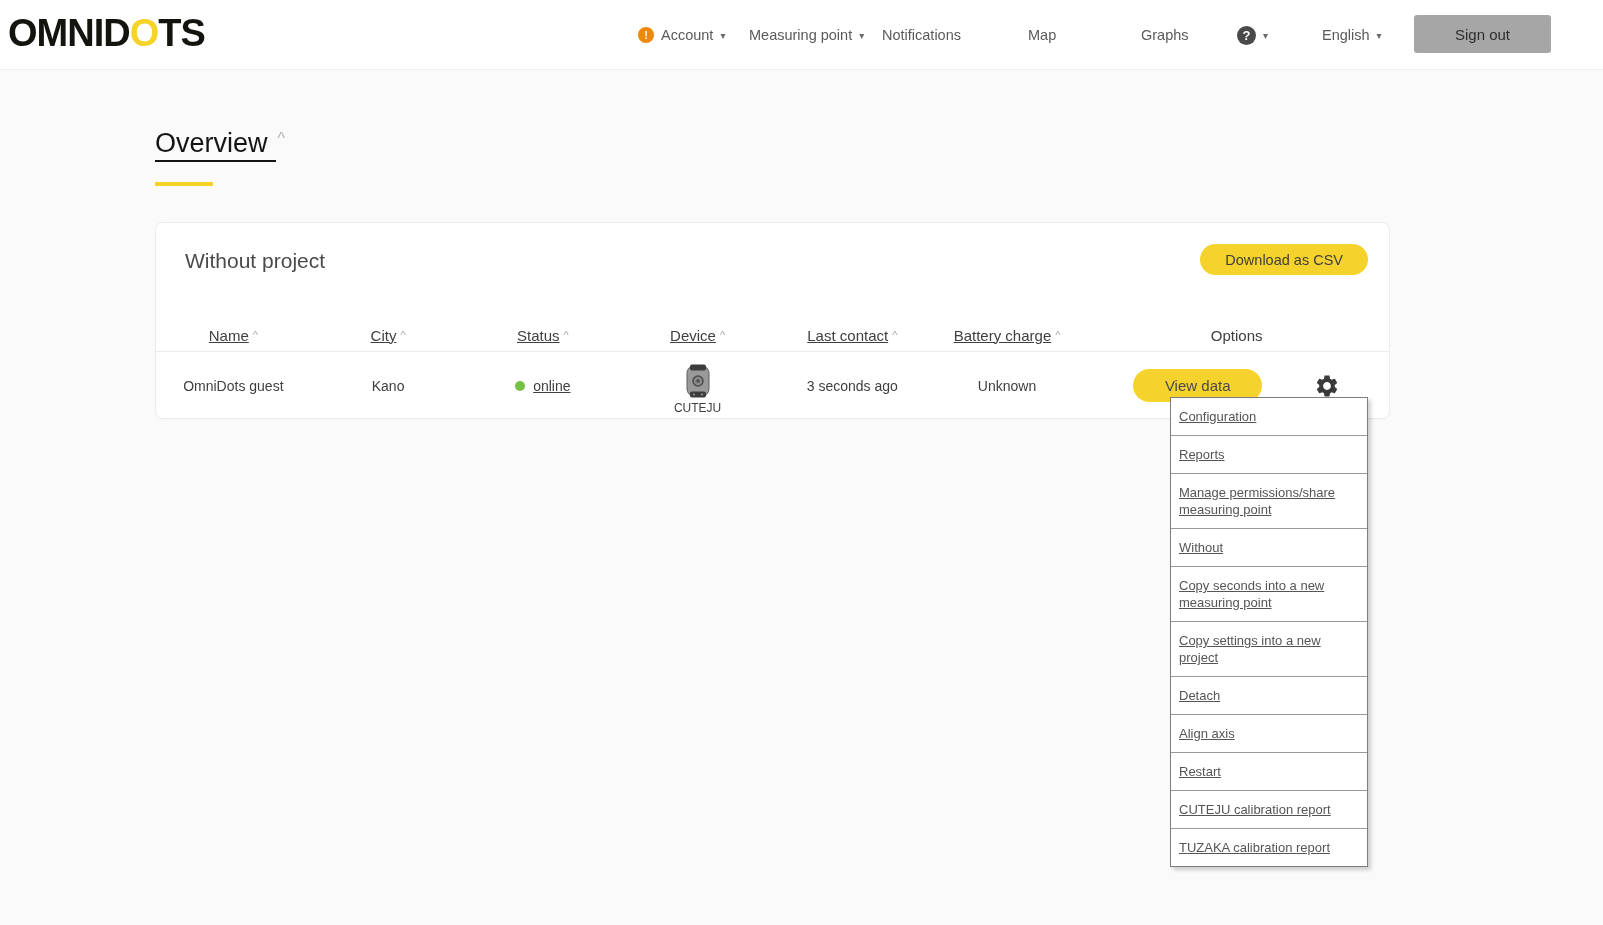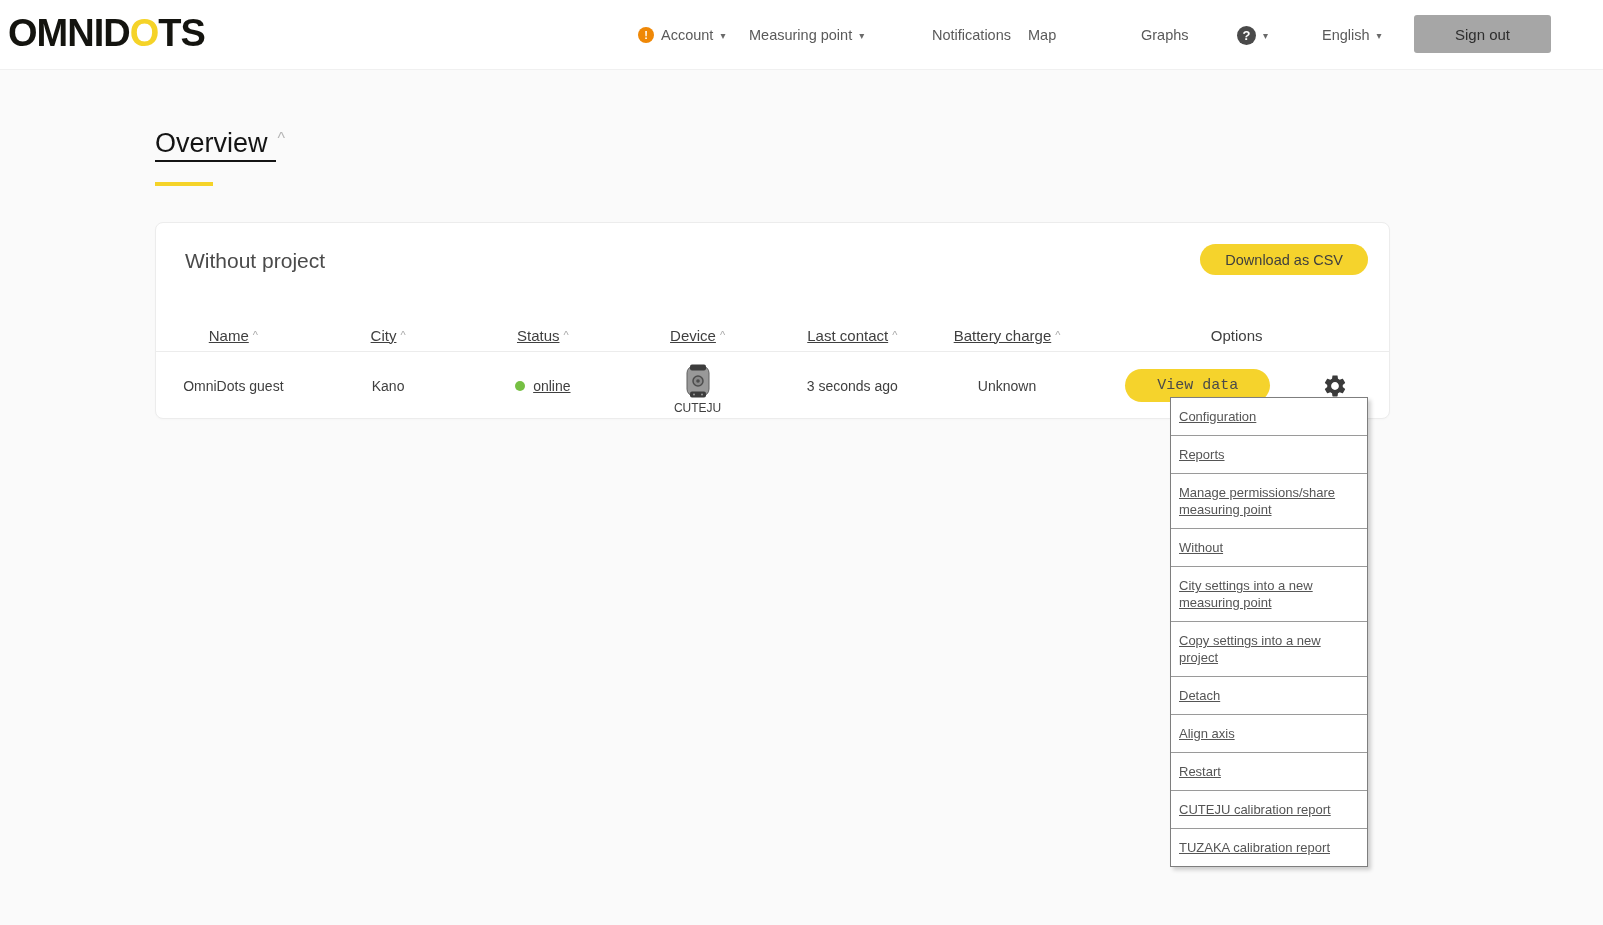--- a/index.html
+++ b/index.html
@@ -88,21 +88,21 @@
     position:absolute; left:0; top:129px; width:100%; height:67px;
     display:flex; font-size:14px; color:#3f3f3f;
   }
   .status-cell-inner { display:flex; align-items:center; gap:8px;text-decoration:underline; }
   .status-dot { width:10px; height:10px; border-radius:50%; background:#76c043; }
   .device-cell-inner { display:flex; flex-direction:column; align-items:center; gap:2px; margin-top:6px; cursor:pointer; }
   .device-label { font-size:12px; color:#3f3f3f; }
   .options-cell-inner { display:flex; align-items:center; gap:52px; }
   .viewdata-btn {
     height:33px; padding:0 32px; background:#f5d32c; border:none; border-radius:17px;
-    font-family:Liberation Mono, monospace; font-size:15px; color:#4a4a4a; cursor:pointer;
+    font-family:Liberation Sans, sans-serif; font-size:15px; color:#4a4a4a; cursor:pointer;
   }
   .gear { width:26px; height:26px; cursor:pointer; display:block; }
   
   .dropdown {
     position:absolute; left:1170px; top:397px; width:198px;
     background:#ffffff; border:1px solid #7e7e7e;
     box-shadow:3px 3px 4px rgba(0,0,0,0.18);
     z-index:10;
   }
   .menu-item {
@@ -123,21 +123,21 @@
     <span class="warn-badge">!</span>
     <span>Account</span>
     <span class="caret">▾</span>
   </div>
 
   <div class="nav-item" style="left:749px;">
     <span>Measuring point</span>
     <span class="caret">▾</span>
   </div>
 
-  <div class="nav-item" style="left:932px;text-align:right;">
+  <div class="nav-item" style="left:882px;text-align:right;">
     <span>Notifications</span>
   </div>
 
   <div class="nav-item" style="left:1028px;">
     <span>Map</span>
   </div>
 
   <div class="nav-item" style="left:1141px;">
     <span>Graphs</span>
   </div>
@@ -230,20 +230,20 @@
       </span>
     </div>
   </div>
 </div>
 
 <div class="dropdown">
   <div class="menu-item">Configuration</div>
   <div class="menu-item">Reports</div>
   <div class="menu-item">Manage permissions/share measuring point</div>
   <div class="menu-item">Without</div>
-  <div class="menu-item">City settings into a new measuring point</div>
+  <div class="menu-item">Copy seconds into a new measuring point</div>
   <div class="menu-item">Copy settings into a new project</div>
   <div class="menu-item">Detach</div>
   <div class="menu-item">Align axis</div>
   <div class="menu-item">Restart</div>
   <div class="menu-item">CUTEJU calibration report</div>
   <div class="menu-item">TUZAKA calibration report</div>
 </div>
 
 </body></html>

